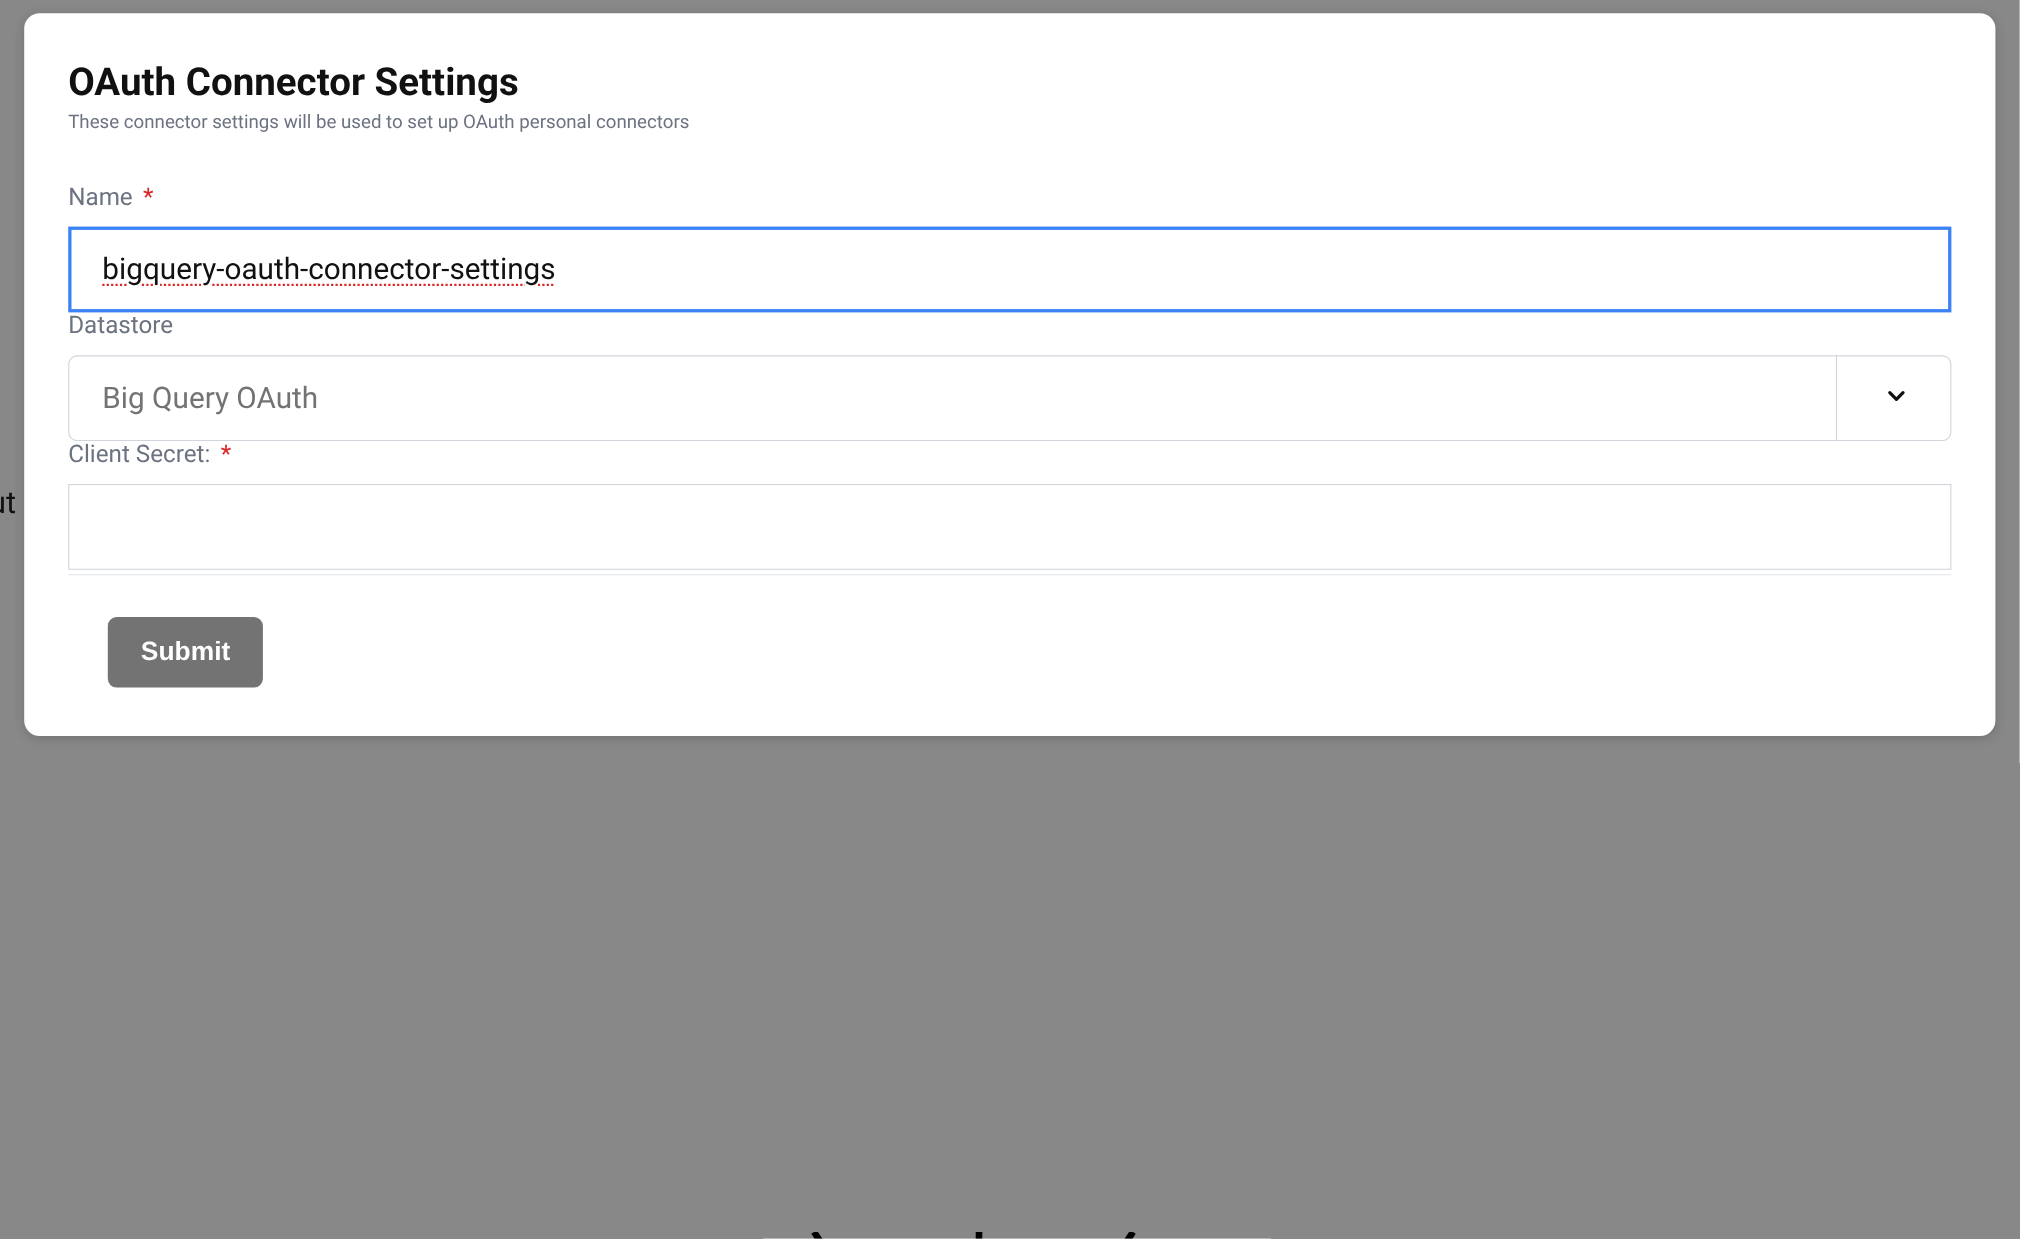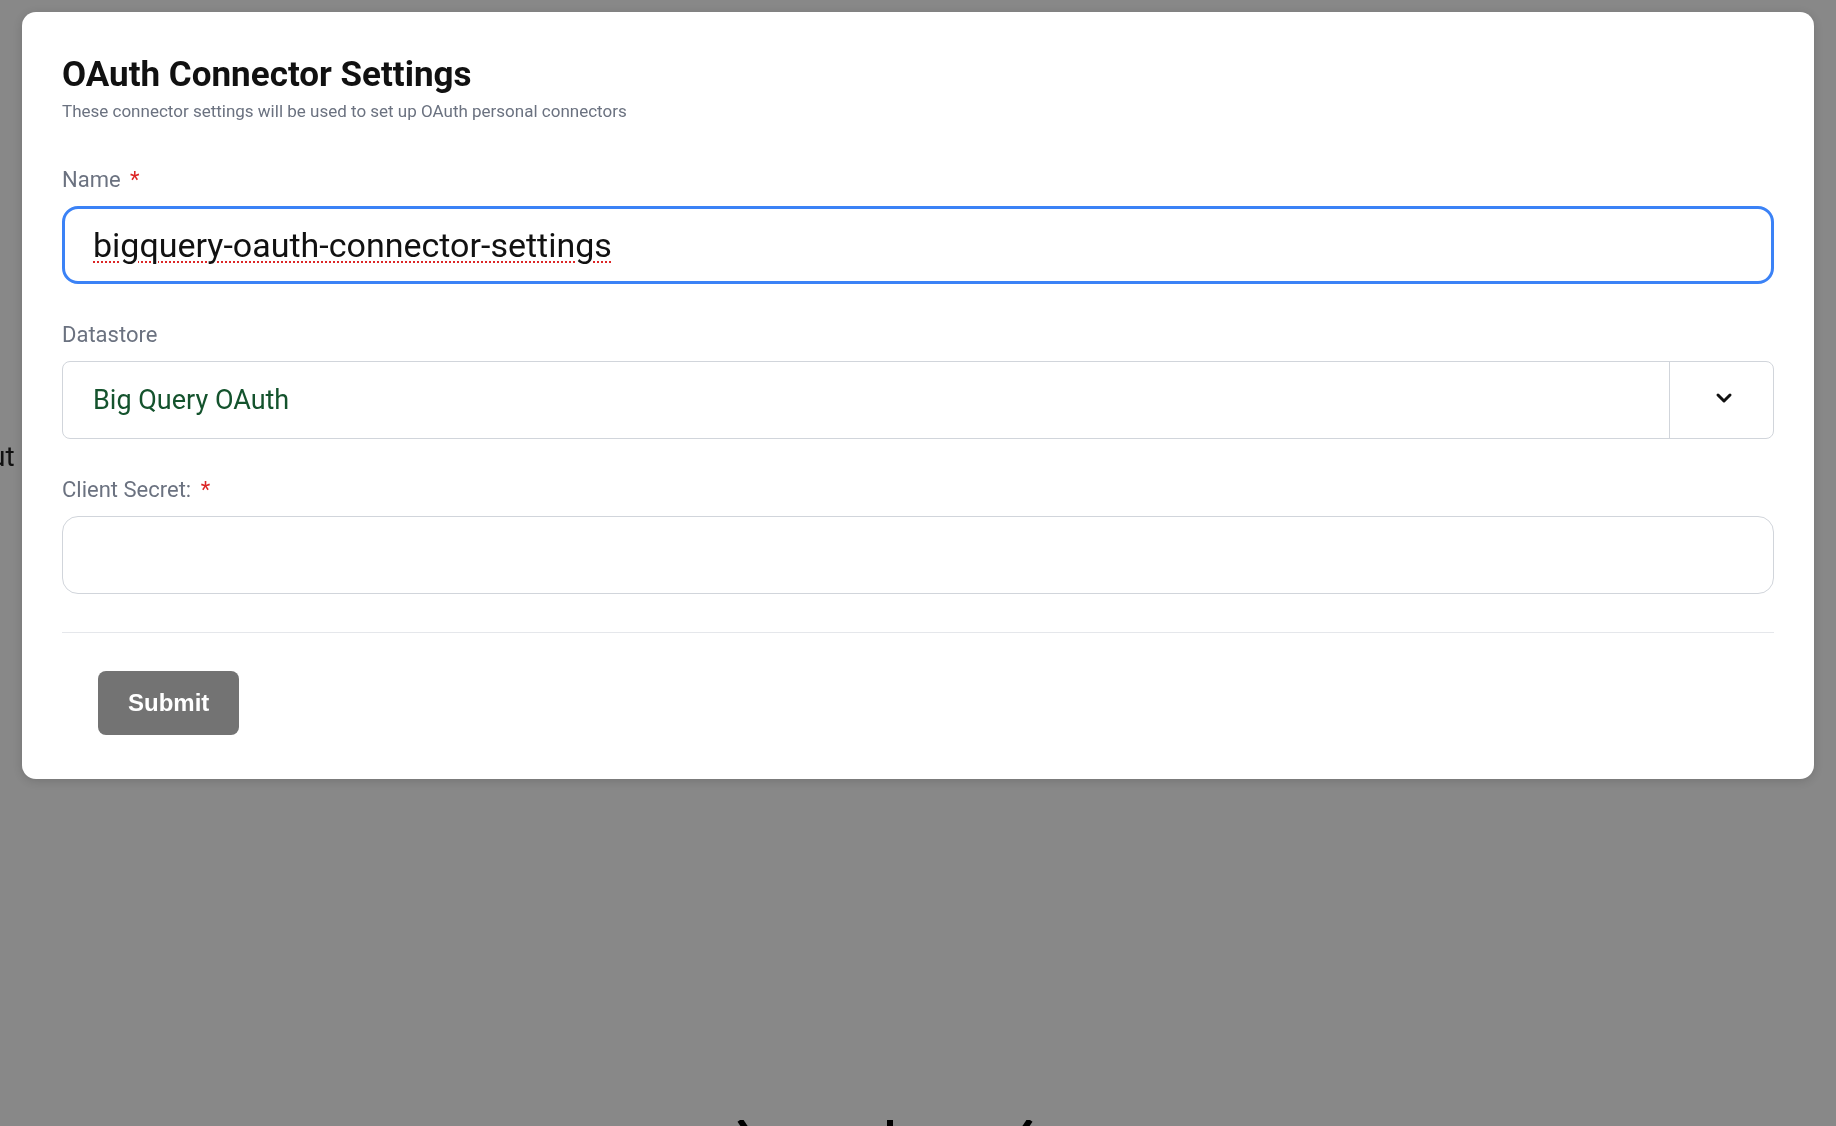--- a/index.html
+++ b/index.html
@@ -31,40 +31,39 @@
       color: #111;
       margin-bottom: 6px;
     }
     .modal-subtitle {
       font-size: 17px;
       font-weight: 400;
       color: #6b7280;
       margin-bottom: 46px;
     }
     .form-group {
-      margin-bottom: 38px;
     }
     .form-label {
       display: block;
       font-size: 22px;
       color: #6b7280;
       margin-bottom: 14px;
     }
     .required-asterisk {
       color: #dc2626;
       margin-left: 4px;
     }
     .text-input {
       width: 100%;
       height: 78px;
       padding: 0 30px;
-      font-size: 34px;
+      font-size: 27px;
       color: #111;
       border: 1px solid #d1d5db;
-      border-radius: 16px;
+      border-radius: 0;
       outline: none;
       background: #fff;
     }
     .text-input.focused {
       border: 3px solid #3b82f6;
       padding: 0 28px;
     }
     .spellcheck-underline {
       text-decoration: underline dotted #dc2626;
       text-decoration-thickness: 2px;
@@ -72,21 +71,21 @@
     }
     .select-wrapper {
       position: relative;
       width: 100%;
     }
     .select-input {
       width: 100%;
       height: 78px;
       padding: 0 30px;
       font-size: 27px;
-      color: #14532d;
+      color: #737373;
       border: 1px solid #d1d5db;
       border-radius: 8px;
       background: #fff;
       display: flex;
       align-items: center;
       cursor: pointer;
     }
     .select-divider {
       position: absolute;
       right: 104px;

